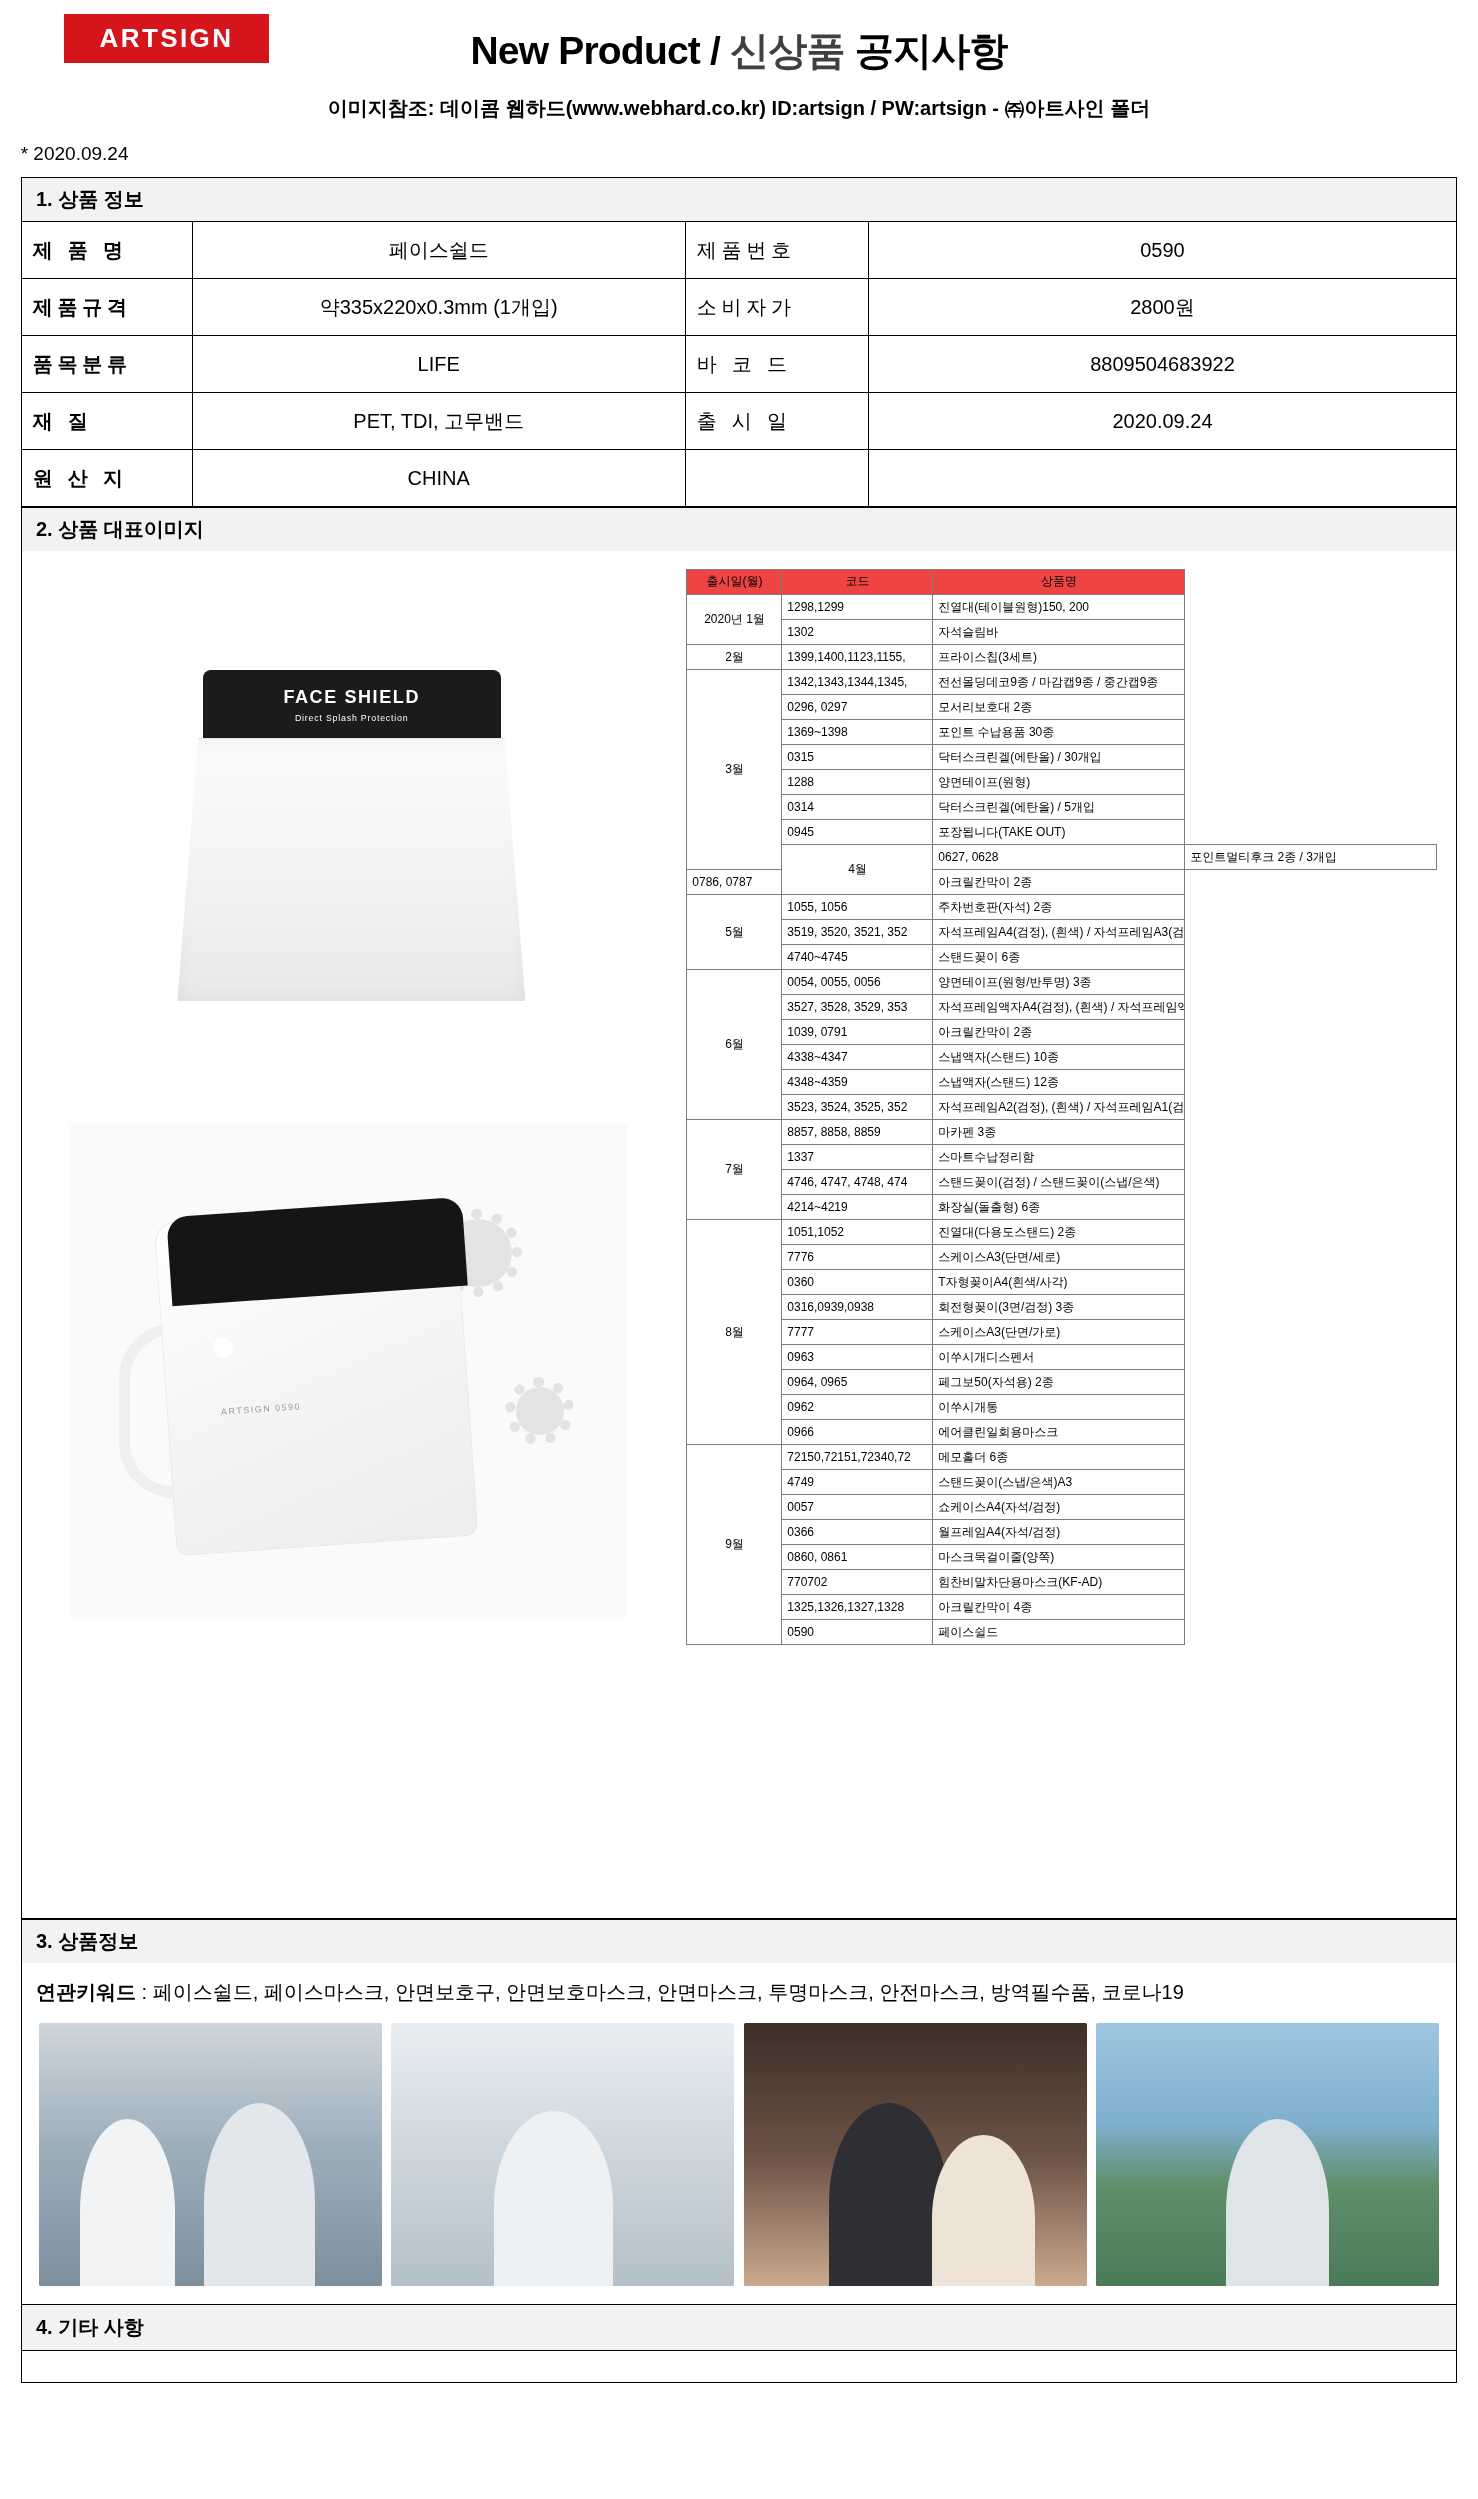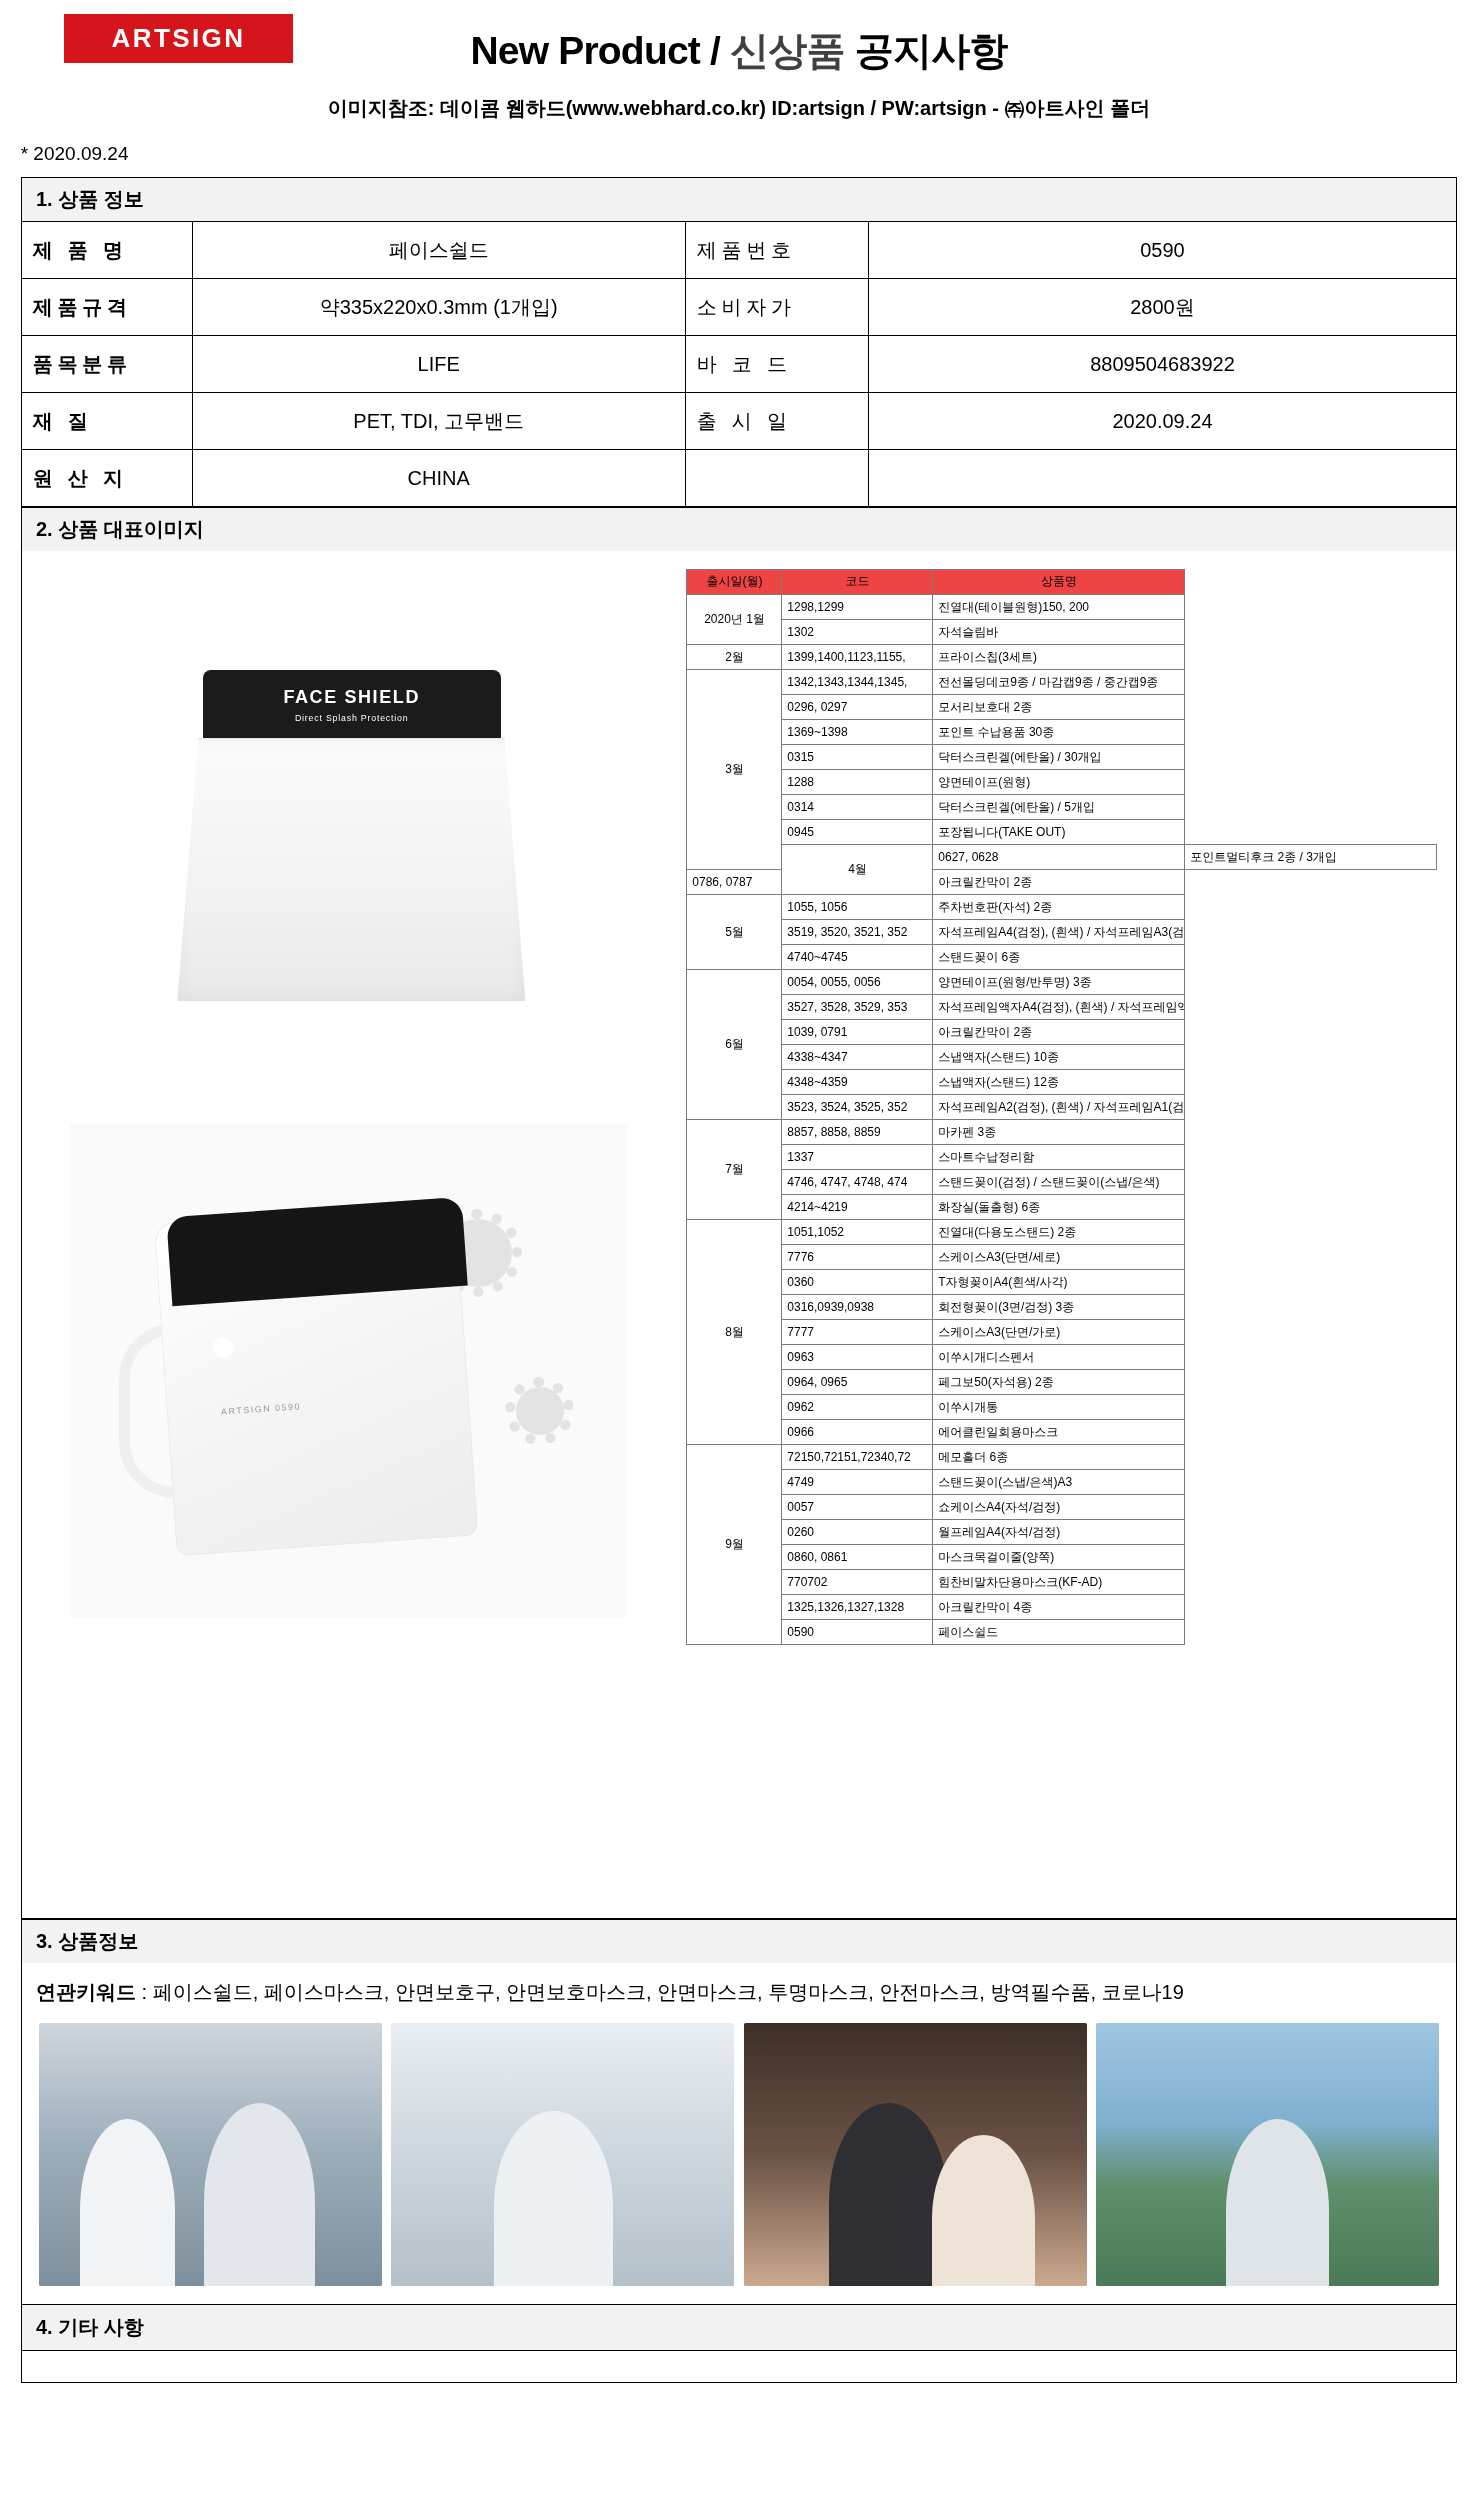--- a/index.html
+++ b/index.html
@@ -19,21 +19,21 @@
 
   
   .header {
     position: relative;
     padding: 14.3px 20.7px 0 20.7px;
     height: 177px;
   }
   .logo-box {
     position: absolute;
     left: 64px; top: 14.3px;
-    width: 229px; height: 49px;
+    width: 205px; height: 49px;
     background: #d5141b;
     color: #ffffff;
     font-size: 26px;
     font-weight: bold;
     letter-spacing: 2.4px;
     display: flex; align-items: center; justify-content: center;
   }
   .title-main {
     text-align: center;
     font-size: 39px;
@@ -541,21 +541,21 @@
               </tr>
               <tr>
                 <td class="code">4749</td>
                 <td class="name">스탠드꽂이(스냅/은색)A3</td>
               </tr>
               <tr>
                 <td class="code">0057</td>
                 <td class="name">쇼케이스A4(자석/검정)</td>
               </tr>
               <tr>
-                <td class="code">0260</td>
+                <td class="code">0366</td>
                 <td class="name">월프레임A4(자석/검정)</td>
               </tr>
               <tr>
                 <td class="code">0860, 0861</td>
                 <td class="name">마스크목걸이줄(양쪽)</td>
               </tr>
               <tr>
                 <td class="code">770702</td>
                 <td class="name">힘찬비말차단용마스크(KF-AD)</td>
               </tr>

